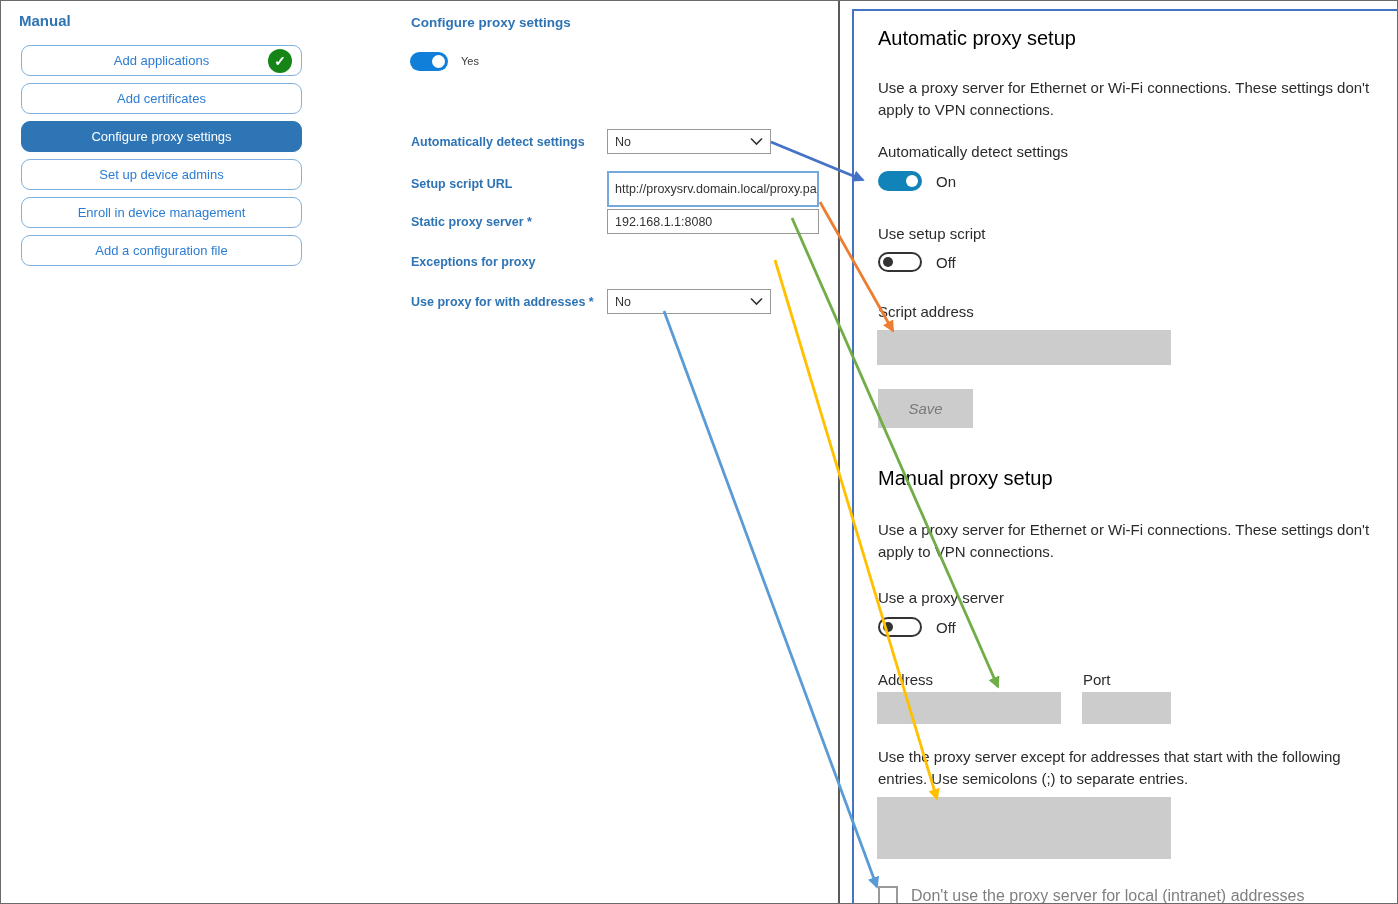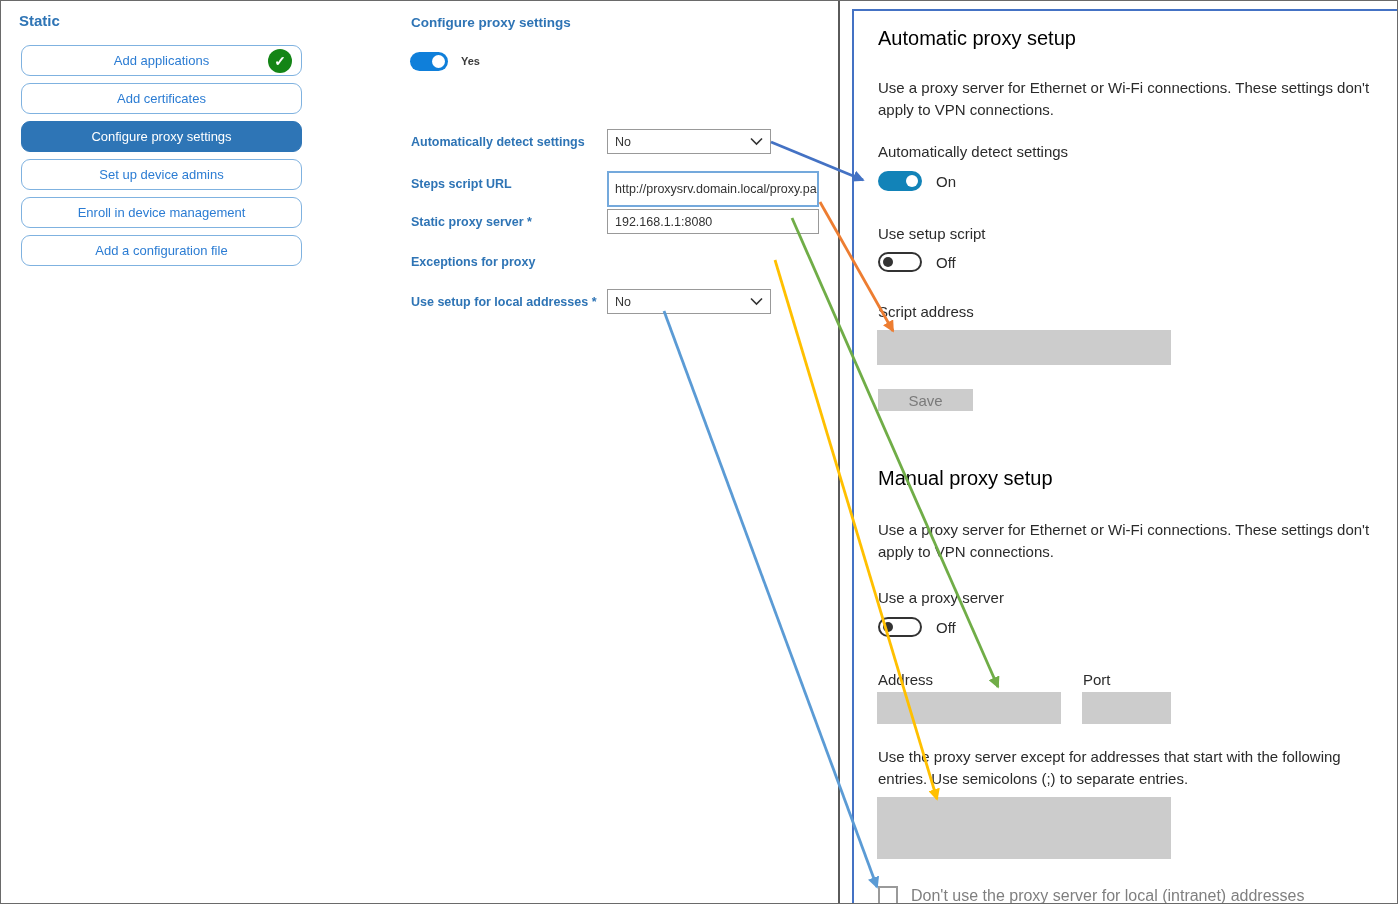--- a/index.html
+++ b/index.html
@@ -16,21 +16,21 @@
               cursor:pointer; }
   .step-btn.selected { background:#2E75B6; border-color:#2E75B6; color:#fff; }
   .check-badge { position:absolute; right:9px; top:50%; transform:translateY(-50%);
                  width:24px; height:24px; border-radius:50%; background:#148516;
                  color:#fff; font-size:14px; font-weight:bold; display:flex; align-items:center; justify-content:center; }
 
   
   .form-title { position:absolute; left:410px; top:14px; font-size:13.5px; font-weight:bold; color:#2E74B5; }
   .toggle-yes { position:absolute; left:409px; top:51px; width:38px; height:19px; border-radius:10px; background:#0F7FDA; cursor:pointer; }
   .toggle-yes .knob { position:absolute; right:3px; top:3px; width:13px; height:13px; border-radius:50%; background:#fff; }
-  .toggle-yes-label { position:absolute; left:460px; top:54px; font-size:11px; font-weight:bold; color:#3b3b3b; }
+  .toggle-yes-label { position:absolute; left:460px; top:54px; font-size:11px; font-weight:normal; color:#3b3b3b; }
 
   .fld-label { position:absolute; left:410px; font-size:12.5px; font-weight:bold; color:#2E74B5; }
   .fld-select, .fld-input { position:absolute; left:606px; height:25px; background:#fff;
         border:1px solid #999; font-size:12.5px; color:#333; display:flex; align-items:center;
         padding:0 7px; white-space:nowrap; overflow:hidden; cursor:pointer; }
   .fld-select { width:164px; justify-content:space-between; }
   .fld-input  { width:212px; }
   .fld-input.focused { border:2px solid #74A9DC; padding:16px 6px; }
   .chev svg { display:block; }
 
@@ -43,34 +43,34 @@
   .rp .h1 { position:absolute; left:24px; font-size:20px; font-weight:400; color:#000000; }
   .rp .desc { position:absolute; left:24px; font-size:15px; color:#2b2b2b; line-height:1.45; }
   .rp .lbl { position:absolute; left:24px; font-size:15px; color:#2b2b2b; }
   .tgl-row { position:absolute; left:24px; display:flex; align-items:center; gap:14px; }
   .tgl-state { font-size:15px; color:#2b2b2b; }
   .tgl-on { position:relative; width:44px; height:20px; border-radius:11px; background:#1283B8; cursor:pointer; }
   .tgl-on .knob { position:absolute; right:4px; top:4px; width:12px; height:12px; border-radius:50%; background:#fff; }
   .tgl-off { position:relative; width:44px; height:20px; border-radius:11px; background:#fff; border:2px solid #333; cursor:pointer; }
   .tgl-off .knob { position:absolute; left:3px; top:3px; width:10px; height:10px; border-radius:50%; background:#333; }
   .gray-box { position:absolute; background:#CCCCCC; cursor:text; }
-  .save-btn { position:absolute; left:24px; width:95px; height:22px; background:#CCCCCC;
-              color:#7a7a7a; font-size:15px; display:flex; align-items:center; justify-content:center; cursor:pointer; }
+  .save-btn { position:absolute; left:24px; width:95px; height:39px; background:#CCCCCC;
+              color:#7a7a7a; font-size:15px; display:flex; align-items:center; justify-content:center; cursor:pointer;font-style:italic; }
   .cb-row { position:absolute; left:24px; display:flex; align-items:flex-start; gap:13px; }
   .cb-box { width:20px; height:20px; border:2px solid #9a9a9a; background:#fff; cursor:pointer; flex:none; }
   .cb-label { font-size:16px; color:#7f7f7f; padding-top:1px; }
 
   .arrows { position:absolute; left:0; top:0; pointer-events:none; }
 </style>
 </head>
 <body>
 
 <div class="screen">
 
-  <div class="steps-title">Static</div>
+  <div class="steps-title">Manual</div>
   <div class="steps-list">
     <div class="step-btn">
       <span>Add applications</span>
       <span class="check-badge">✓</span>
     </div>
     <div class="step-btn">
       <span>Add certificates</span>
     </div>
     <div class="step-btn selected">
       <span>Configure proxy settings</span>
@@ -95,33 +95,33 @@
   <div class="fld-label" style="top:134px;">Automatically detect settings</div>
   <div class="fld-select" style="top:128px;">
     <span>No</span>
     <span class="chev">
         <svg width="13" height="9" viewBox="0 0 13 9">
           <path d="M1 1.5 L6.5 7 L12 1.5" stroke="#333" stroke-width="1.6" fill="none"></path>
         </svg>
       </span>
   </div>
 
-  <div class="fld-label" style="top:176px;">Steps script URL</div>
+  <div class="fld-label" style="top:176px;">Setup script URL</div>
   <div class="fld-input focused" style="top:170px;">
     <span>http://proxysrv.domain.local/proxy.pa</span>
   </div>
 
   <div class="fld-label" style="top:214px;">Static proxy server *</div>
   <div class="fld-input" style="top:208px;">
     <span>192.168.1.1:8080</span>
   </div>
 
   <div class="fld-label" style="top:254px;">Exceptions for proxy</div>
 
-  <div class="fld-label" style="top:294px;">Use setup for local addresses *</div>
+  <div class="fld-label" style="top:294px;">Use proxy for with addresses *</div>
   <div class="fld-select" style="top:288px;">
     <span>No</span>
     <span class="chev">
         <svg width="13" height="9" viewBox="0 0 13 9">
           <path d="M1 1.5 L6.5 7 L12 1.5" stroke="#333" stroke-width="1.6" fill="none"></path>
         </svg>
       </span>
   </div>
 
   <div class="divider"></div>

